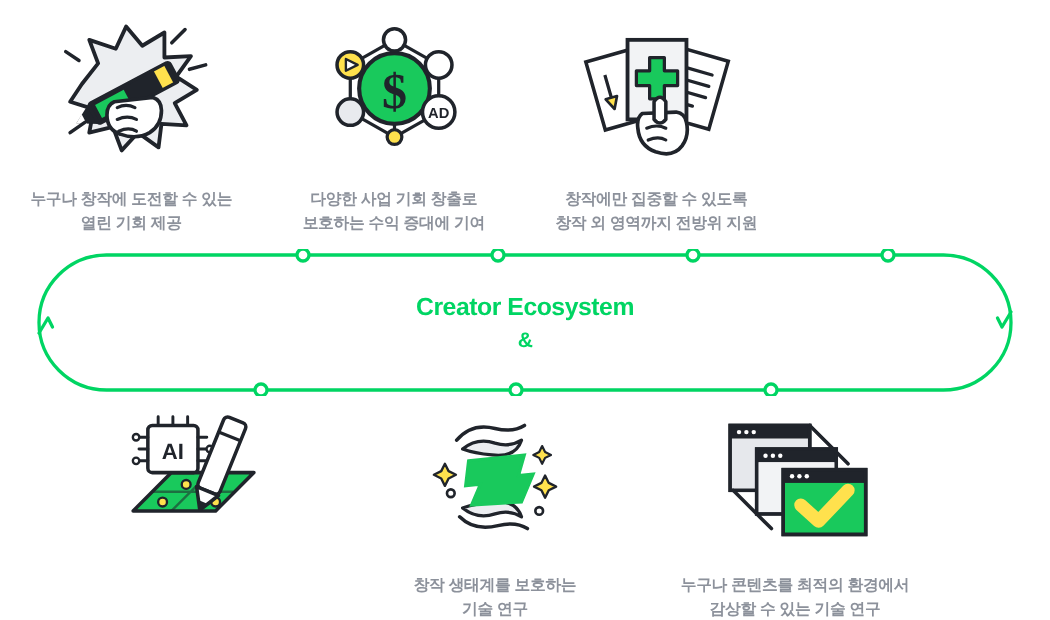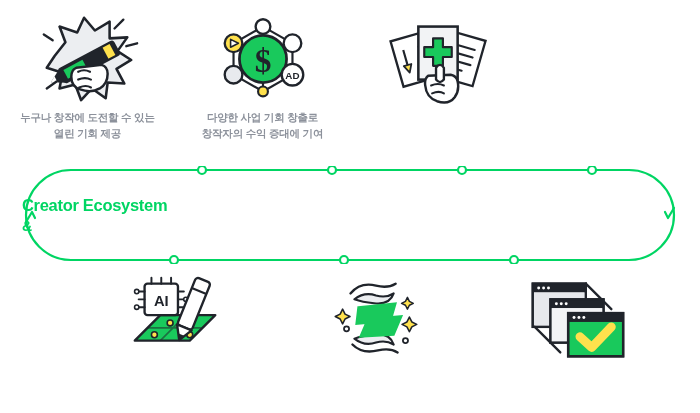--- a/index.html
+++ b/index.html
@@ -28,33 +28,33 @@
   .row-top    { top: 10px;  left: 0; }
   .row-bottom { top: 276px; left: 0; }
 
   .item {
     display: flex;
     flex-direction: column;
     align-items: center;
   }
   .row-top .item    { width: 175px; }
   .row-bottom .item { width: 200px; }
-  .row-bottom       { padding-left: 52px; justify-content: center; }
+  .row-bottom       { padding-left: 30px; }
 
   .icon-box {
     width: 110px;
     height: 95px;
     display: flex;
     align-items: center;
     justify-content: center;
   }
   .row-bottom .icon-box { height: 86px; }
 
   .caption {
-    margin-top: 4px;
+    margin-top: 20px;
     text-align: center;
     font-size: 10.5px;
     line-height: 1.55;
     color: #8c919b;
     font-weight: bold;
     letter-spacing: -0.2px;
     white-space: pre-line;
   }
 
   
@@ -65,21 +65,21 @@
     width: 656px;
     height: 98px;
   }
   .banner svg { display: block; }
 
   .banner-text {
     position: absolute;
     inset: 0;
     display: flex;
     flex-direction: column;
-    align-items: flex-start;
+    align-items: center;
     justify-content: center;
     color: #00d563;
     font-weight: bold;
     font-size: 16.5px;
     line-height: 1.32;
     letter-spacing: -0.3px;
   }
   .banner-amp { font-size: 14px; }
 </style>
 </head>
@@ -130,21 +130,21 @@
           <circle cx="86" cy="33" r="9" fill="#ffffff" stroke="#20242b" stroke-width="2.4"></circle>
           <circle cx="26" cy="33" r="9" fill="#ffe14d" stroke="#20242b" stroke-width="2.4"></circle>
           <path d="M23 29 L31 33 L23 37 Z" fill="#ffffff" stroke="#20242b" stroke-width="1.6" stroke-linejoin="round"></path>
           <circle cx="26" cy="65" r="9" fill="#e8eaee" stroke="#20242b" stroke-width="2.4"></circle>
           <circle cx="86" cy="65" r="11" fill="#ffffff" stroke="#20242b" stroke-width="2.4"></circle>
           <text x="86" y="69" text-anchor="middle" font-family="Liberation Sans, sans-serif" font-size="10" font-weight="bold" fill="#20242b">AD</text>
           <circle cx="56" cy="82" r="5" fill="#ffe14d" stroke="#20242b" stroke-width="2.2"></circle>
         </svg>
       </div>
       <div class="caption">다양한 사업 기회 창출로
-창작자의 수익 증대에 기여</div>
+보호하는 수익 증대에 기여</div>
     </div>
 
     <div class="item">
       <div class="icon-box">
         <svg width="112" height="96" viewBox="0 0 112 96">
 
           <g transform="rotate(-16 36 50)">
             <rect x="14" y="24" width="36" height="48" fill="#ffffff" stroke="#20242b" stroke-width="2.4"></rect>
             <path d="M24 36 L24 56 M40 36 L40 56" stroke="#20242b" stroke-width="2.2"></path>
             <path d="M20 52 h8 l-4 8 Z" fill="#ffe14d" stroke="#20242b" stroke-width="1.8" stroke-linejoin="round"></path>
@@ -157,20 +157,22 @@
           </g>
 
           <rect x="36" y="16" width="40" height="54" fill="#f2f3f5" stroke="#20242b" stroke-width="2.6"></rect>
           <path d="M51 28 h10 v9 h9 v10 h-9 v9 h-10 v-9 h-9 v-10 h9 Z" fill="#19c95c" stroke="#20242b" stroke-width="2.2" stroke-linejoin="round"></path>
 
           <path d="M46 66 q-4 3 -3 10 q1 12 12 16 q12 4 18 -4 q5 -7 3 -16 q-1 -6 -7 -7 z" fill="#ffffff" stroke="#20242b" stroke-width="2.5" stroke-linejoin="round"></path>
           <path d="M54 58 q4 -6 8 0 l0 12 q-4 5 -8 0 Z" fill="#ffffff" stroke="#20242b" stroke-width="2.4" stroke-linejoin="round"></path>
           <path d="M49 76 q7 -3 13 0 M50 84 q7 -3 12 0" fill="none" stroke="#20242b" stroke-width="2.1" stroke-linecap="round"></path>
         </svg>
       </div>
+      <div class="caption">창작에만 집중할 수 있도록
+창작 외 영역까지 전방위 지원</div>
     </div>
   </div>
 
   <div class="banner">
     <svg width="656" height="98" viewBox="0 0 656 98">
       <rect x="4" y="4" width="648" height="90" rx="45" ry="45" fill="#ffffff" stroke="#00d563" stroke-width="2.2"></rect>
 
       <circle cx="180" cy="4" r="4" fill="#ffffff" stroke="#00d563" stroke-width="2.2"></circle>
       <circle cx="310" cy="4" r="4" fill="#ffffff" stroke="#00d563" stroke-width="2.2"></circle>
       <circle cx="440" cy="4" r="4" fill="#ffffff" stroke="#00d563" stroke-width="2.2"></circle>
@@ -230,20 +232,22 @@
 
           <path d="M38 32 L76 28 L72 42 L82 41 L74 60 L40 62 L46 48 L36 49 Z" fill="#19c95c" stroke="#19c95c" stroke-width="2"></path>
 
           <path d="M22 34 l2.5 5 l5 2.5 l-5 2.5 l-2.5 5 l-2.5 -5 l-5 -2.5 l5 -2.5 Z" fill="#ffe14d" stroke="#20242b" stroke-width="1.6" stroke-linejoin="round"></path>
           <path d="M90 42 l2.5 5 l5 2.5 l-5 2.5 l-2.5 5 l-2.5 -5 l-5 -2.5 l5 -2.5 Z" fill="#ffe14d" stroke="#20242b" stroke-width="1.6" stroke-linejoin="round"></path>
           <path d="M88 22 l2 4 l4 2 l-4 2 l-2 4 l-2 -4 l-4 -2 l4 -2 Z" fill="#ffe14d" stroke="#20242b" stroke-width="1.5" stroke-linejoin="round"></path>
           <circle cx="26" cy="54" r="2.6" fill="none" stroke="#20242b" stroke-width="1.8"></circle>
           <circle cx="86" cy="66" r="2.6" fill="none" stroke="#20242b" stroke-width="1.8"></circle>
         </svg>
       </div>
+      <div class="caption">창작 생태계를 보호하는
+기술 연구</div>
     </div>
 
     <div class="item">
       <div class="icon-box">
         <svg width="112" height="88" viewBox="0 0 112 88">
 
           <rect x="12" y="8" width="54" height="44" fill="#ffffff" stroke="#20242b" stroke-width="2.4"></rect>
           <rect x="12" y="8" width="54" height="9" fill="#20242b"></rect>
           <circle cx="18" cy="12.5" r="1.5" fill="#ffffff"></circle>
           <circle cx="23" cy="12.5" r="1.5" fill="#ffffff"></circle>
@@ -263,16 +267,18 @@
           <rect x="48" y="38" width="56" height="9" fill="#20242b"></rect>
           <circle cx="54" cy="42.5" r="1.5" fill="#ffffff"></circle>
           <circle cx="59" cy="42.5" r="1.5" fill="#ffffff"></circle>
           <circle cx="64" cy="42.5" r="1.5" fill="#ffffff"></circle>
           <path d="M60 62 L72 73 L92 52" fill="none" stroke="#ffe14d" stroke-width="9" stroke-linecap="round" stroke-linejoin="round"></path>
           <rect x="48" y="38" width="56" height="44" fill="none" stroke="#20242b" stroke-width="2.4"></rect>
 
           <path d="M66 8 L92 34 M14 52 L40 78" fill="none" stroke="#20242b" stroke-width="2.4" stroke-linecap="round"></path>
         </svg>
       </div>
+      <div class="caption">누구나 콘텐츠를 최적의 환경에서
+감상할 수 있는 기술 연구</div>
     </div>
   </div>
 
 </div>
 
 </body></html>

